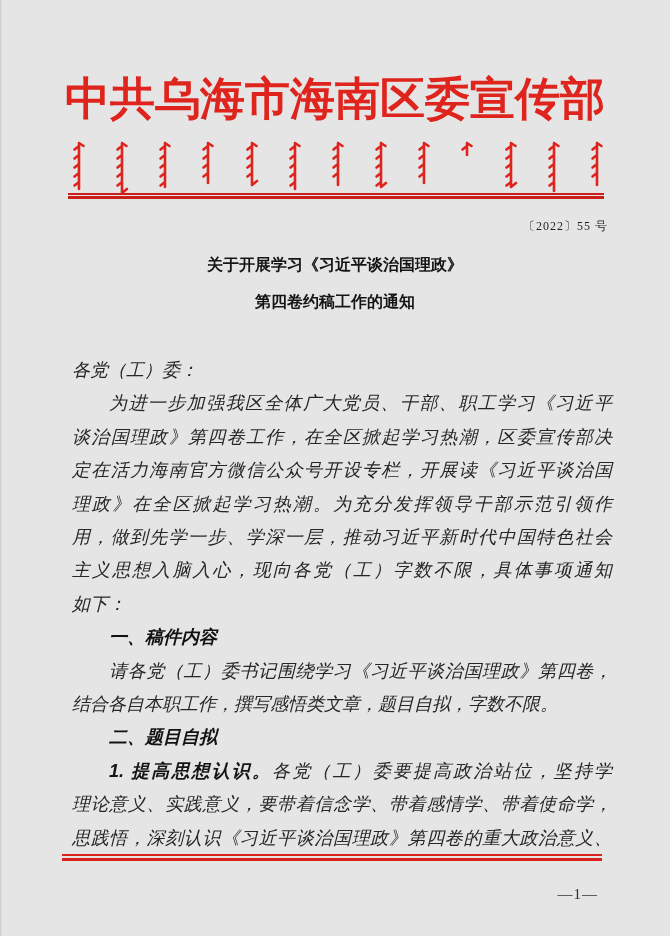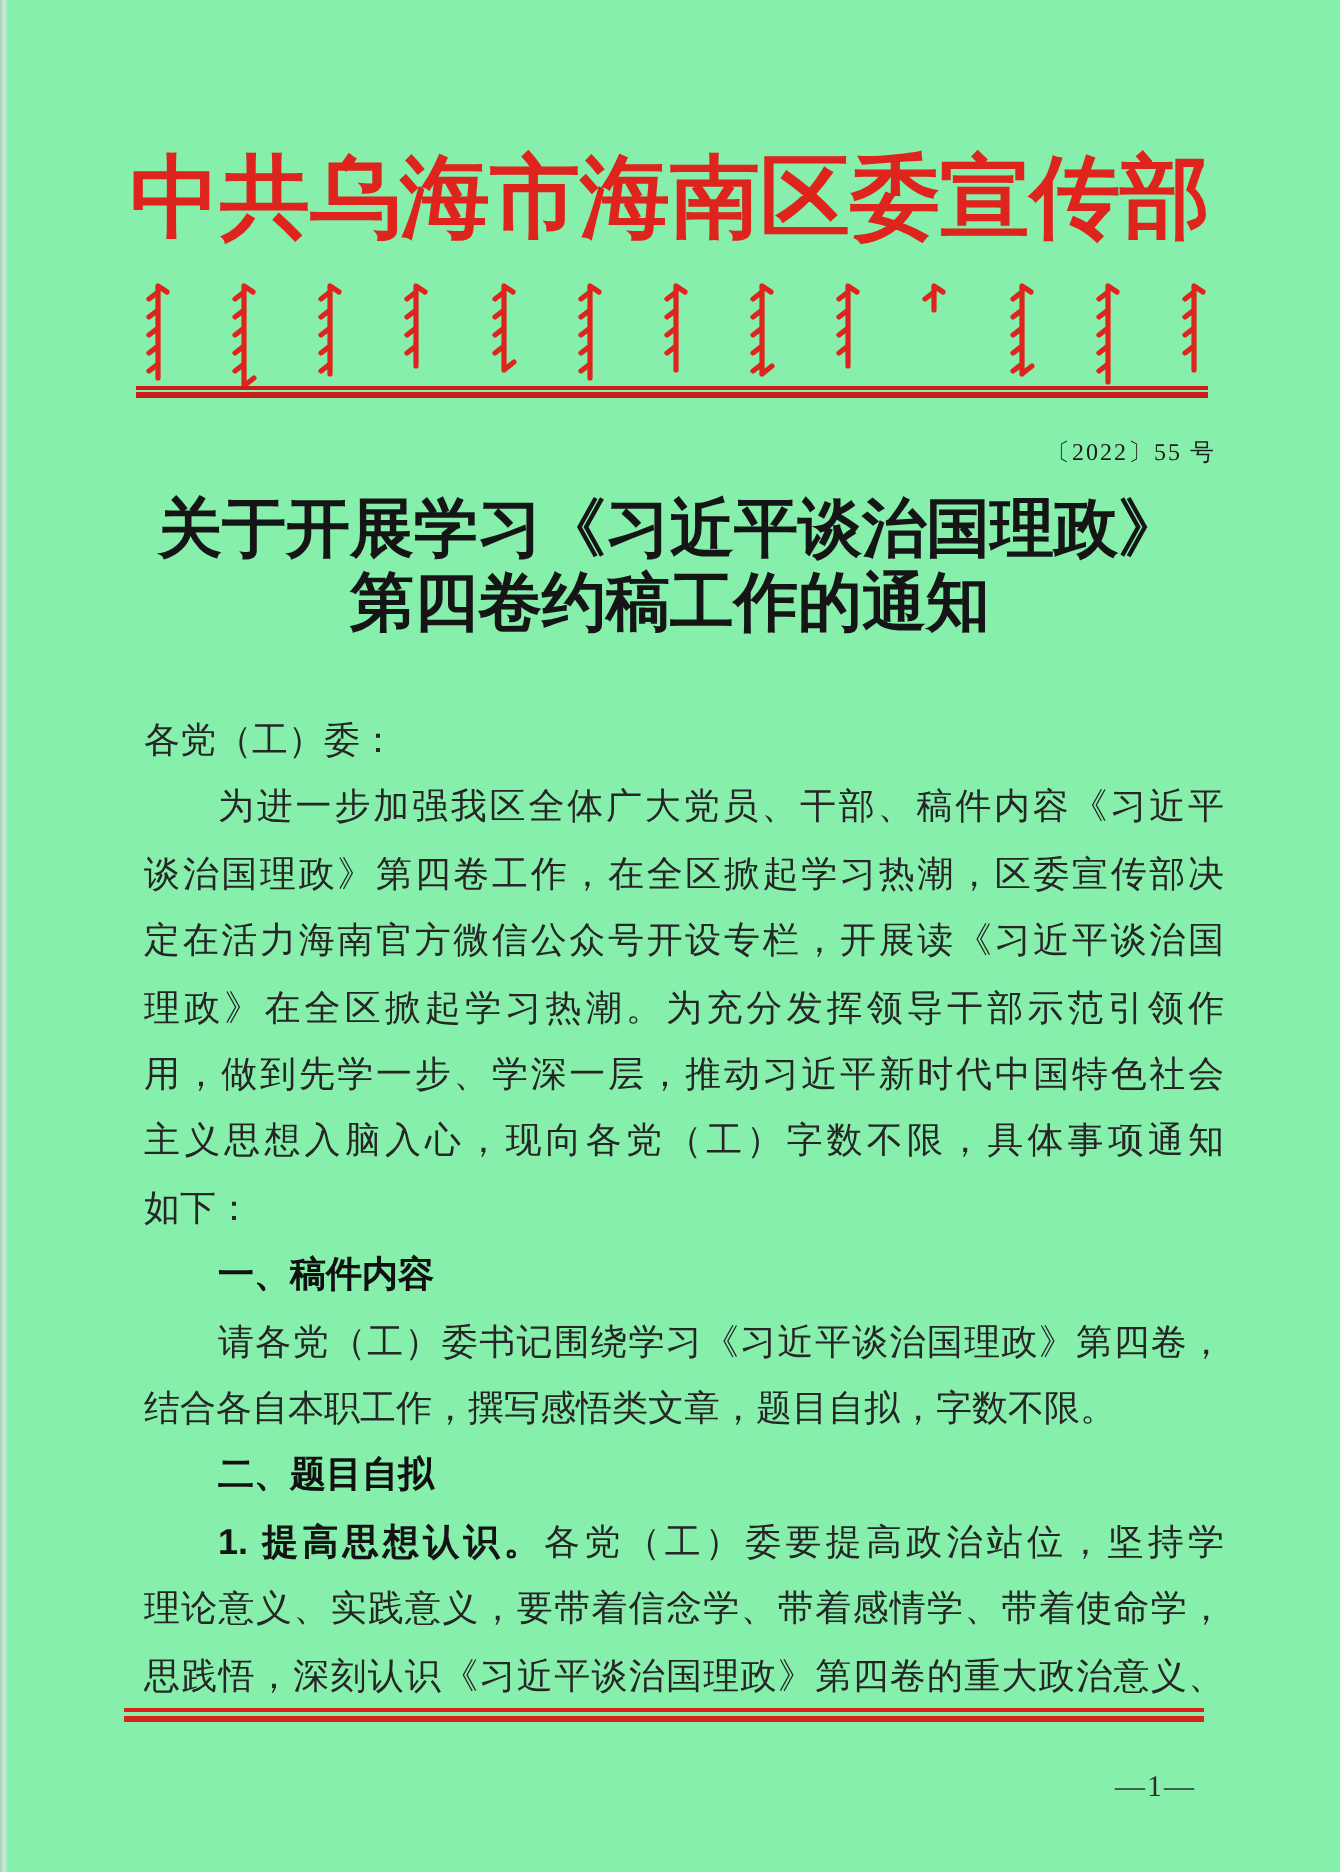--- a/index.html
+++ b/index.html
@@ -1,20 +1,20 @@
 <!DOCTYPE html>
 <html><head>
 <meta charset="utf-8">
 <style>
   html, body { margin: 0; padding: 0; background: #ffffff; }
   .page {
     position: relative;
     width: 670px;
     height: 936px;
-    background: #86efac;
+    background: #e5e5e5;
     overflow: hidden;
     font-family: "Liberation Serif", serif;
     color: #242424;
   }
   
   .scan-edge {
     position: absolute; left: 0; top: 0; width: 4px; height: 100%;
     background: linear-gradient(to right, #bcbcc0, #e8e8ec 55%, rgba(255,255,255,0));
     opacity: .7;
   }
@@ -40,28 +40,28 @@
     border-top: 2px solid #d8231d; border-bottom: 3px solid #d8231d;
   }
   .doc-number {
     position: absolute; top: 218px; right: 62px;
     font-size: 12px; color: #1e1e1e; letter-spacing: 1px;
     white-space: nowrap;
   }
   .title {
     position: absolute; top: 246px; left: 0; right: 0;
     text-align: center; font-weight: 700; color: #151515;
-    font-size: 32px; line-height: 37px;
+    font-size: 16px; line-height: 37px;
     white-space: nowrap;
   }
   .body-block {
     position: absolute; top: 354px; left: 72px; width: 540px;
     font-size: 18px; line-height: 33.4px; color: #262626;
   }
-  .bline { min-height: 33.4px; }
+  .bline { min-height: 33.4px; font-style: italic; }
   .bline.start { text-indent: 37px; text-align: justify; text-align-last: justify; }
   .bline.full  { text-align: justify; text-align-last: justify; }
   .bline.heading {
     text-indent: 37px; font-weight: 700; color: #111;
     font-family: "Liberation Sans", sans-serif;
   }
   .run-bold { font-weight: 700; font-family: "Liberation Sans", sans-serif; color: #141414; }
   .page-number {
     position: absolute; top: 886px; right: 72px;
     font-size: 15px; color: #2e2e2e; letter-spacing: 1px;
@@ -122,21 +122,21 @@
 
   <div class="doc-number">〔2022〕55 号</div>
 
   <div class="title">
     <div>关于开展学习《习近平谈治国理政》</div>
     <div>第四卷约稿工作的通知</div>
   </div>
 
   <div class="body-block">
       <div class="bline plain">各党（工）委：</div>
-      <div class="bline start">为进一步加强我区全体广大党员、干部、稿件内容《习近平</div>
+      <div class="bline start">为进一步加强我区全体广大党员、干部、职工学习《习近平</div>
       <div class="bline full">谈治国理政》第四卷工作，在全区掀起学习热潮，区委宣传部决</div>
       <div class="bline full">定在活力海南官方微信公众号开设专栏，开展读《习近平谈治国</div>
       <div class="bline full">理政》在全区掀起学习热潮。为充分发挥领导干部示范引领作</div>
       <div class="bline full">用，做到先学一步、学深一层，推动习近平新时代中国特色社会</div>
       <div class="bline full">主义思想入脑入心，现向各党（工）字数不限，具体事项通知</div>
       <div class="bline plain">如下：</div>
       <div class="bline heading">一、稿件内容</div>
       <div class="bline start">请各党（工）委书记围绕学习《习近平谈治国理政》第四卷，</div>
       <div class="bline plain">结合各自本职工作，撰写感悟类文章，题目自拟，字数不限。</div>
       <div class="bline heading">二、题目自拟</div>

